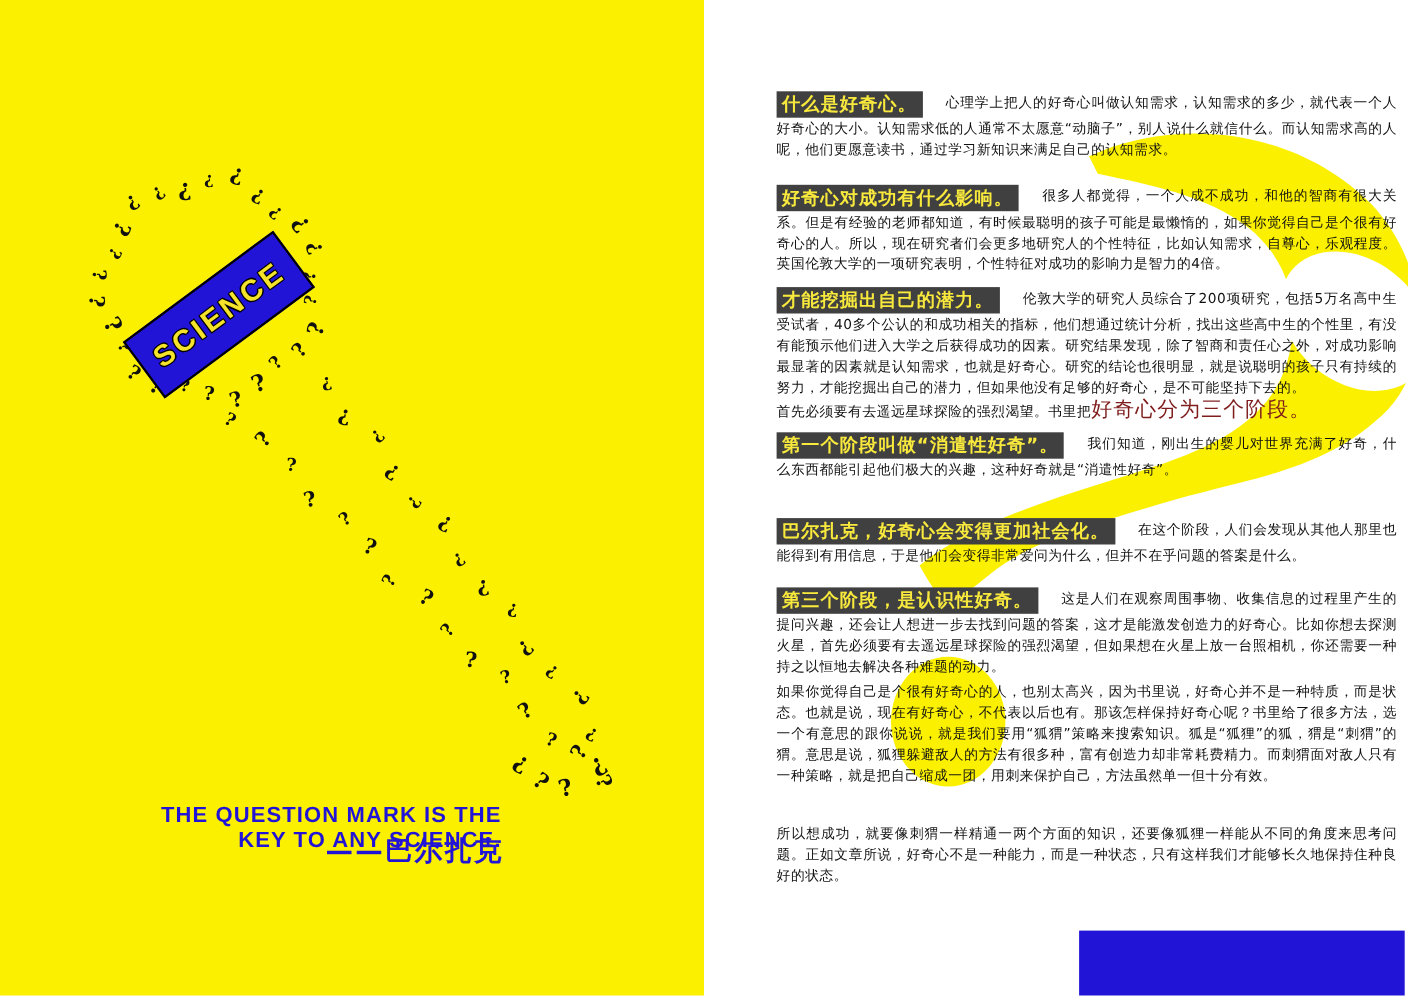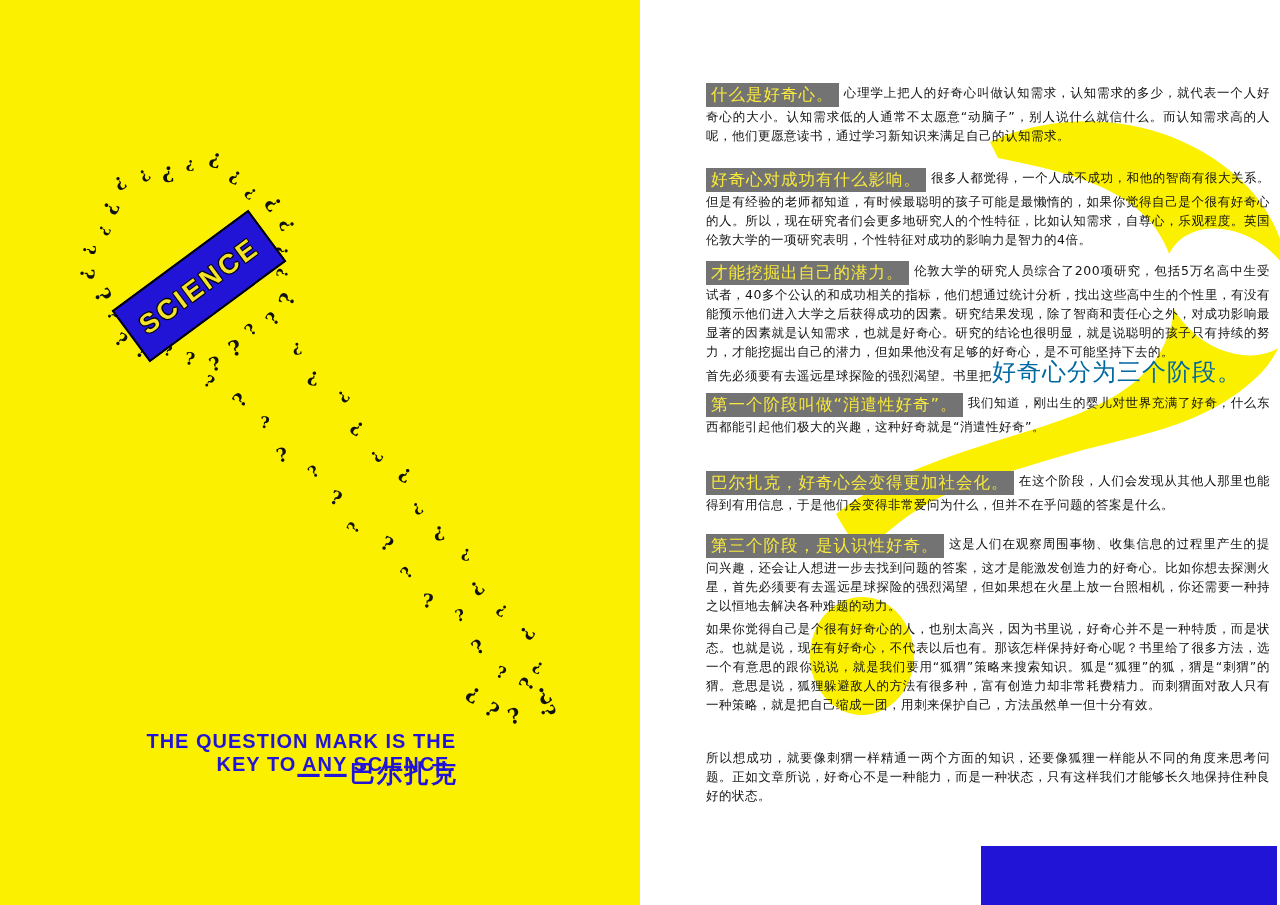--- a/index.html
+++ b/index.html
@@ -47,27 +47,27 @@
     position:absolute;left:296px;top:757px;z-index:2;
     color:#2214D6;font-size:25px;font-weight:700;letter-spacing:2px;
   }
   
   .sec{
     position:absolute;left:706px;width:564px;z-index:2;
     font-size:12.5px;line-height:19px;letter-spacing:0.5px;color:#111;
     text-align:justify;
   }
   .hd{
-    display:inline-block;background:#737373;color:#F8E93C;
-    font-size:16.5px;font-weight:400;line-height:1.2;
-    padding:2px 5px 3px 5px;margin-right:5px;letter-spacing:1px;
+    display:inline-block;background:#404040;color:#F8E93C;
+    font-size:16.5px;font-weight:700;line-height:1.2;
+    padding:2px 5px 3px 5px;margin-right:21px;letter-spacing:1px;
     vertical-align:-3px;
   }
   .bridge-small{font-size:12.5px;letter-spacing:0.5px;color:#111;}
-  .bridge-large{font-size:24px;letter-spacing:1px;color:#0369a1;}
+  .bridge-large{font-size:19px;letter-spacing:1px;color:#7f1d1d;}
   .blue-block{
     position:absolute;left:981px;top:846px;width:296px;height:59px;
     background:#2214D6;z-index:3;
   }
 </style>
 </head>
 <body>
 
 <div class="page-left">
   <div id="qm-decor">

